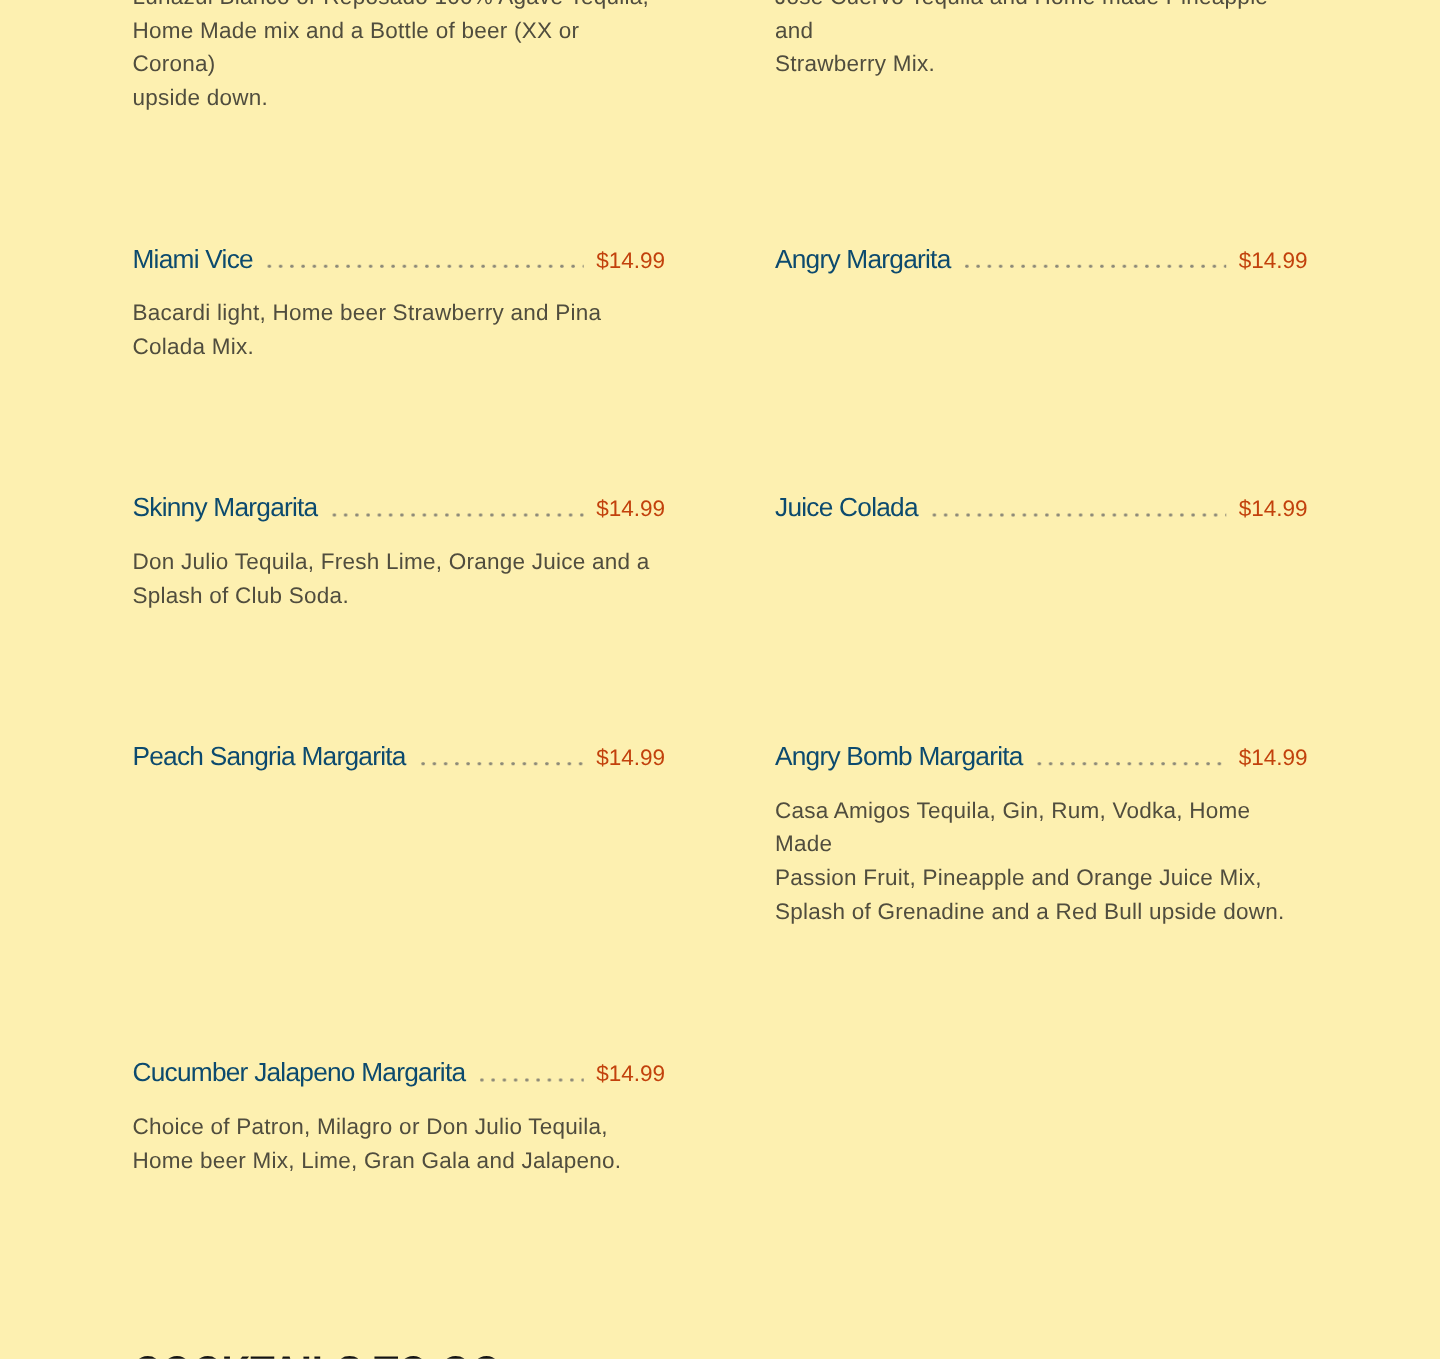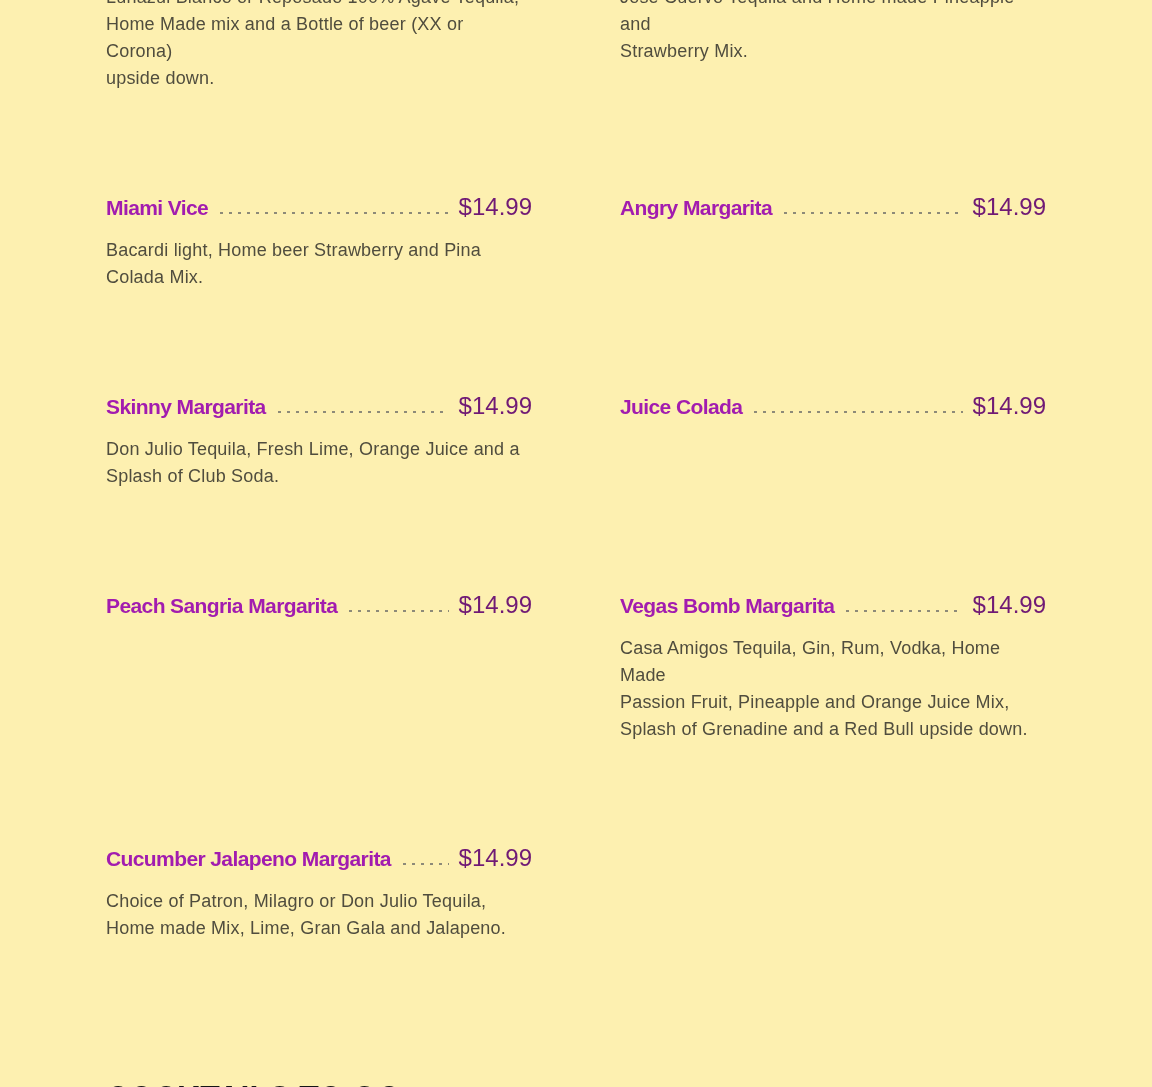--- a/index.html
+++ b/index.html
@@ -28,40 +28,40 @@
   .menu-item {
     margin-bottom: 77px;
   }
   .item-head {
     display: flex;
     align-items: baseline;
   }
   .item-name {
     font-size: 21px;
     line-height: 26px;
-    font-weight: 700;
+    font-weight: 400;
     letter-spacing: -0.6px;
-    color: #a21caf;
+    color: #0c4a6e;
     white-space: nowrap;
     margin-top: 26px;
   }
   .leader {
     flex: 1;
     align-self: flex-end;
     height: 4px;
     margin: 0 10px 6px 9px;
     background-image: radial-gradient(circle, #8d8a78 1.2px, rgba(141,138,120,0) 1.5px);
     background-size: 9px 4px;
     background-repeat: repeat-x;
     background-position: left bottom;
     min-width: 40px;
   }
   .item-price {
-    font-size: 24px;
-    color: #701a75;
+    font-size: 18px;
+    color: #c2410c;
     white-space: nowrap;
   }
   .item-desc {
     margin: 16px 0 0 0;
     font-size: 18px;
     line-height: 27px;
     color: #504d3e;
     letter-spacing: 0.2px;
     white-space: pre-line;
   }
@@ -143,37 +143,37 @@
     <div class="menu-item">
       <div class="item-head">
         <span class="item-name">Peach Sangria Margarita</span>
         <span class="leader"></span>
         <span class="item-price">$14.99</span>
       </div>
     </div>
 
     <div class="menu-item">
       <div class="item-head">
-        <span class="item-name">Vegas Bomb Margarita</span>
+        <span class="item-name">Angry Bomb Margarita</span>
         <span class="leader"></span>
         <span class="item-price">$14.99</span>
       </div>
       <p class="item-desc">Casa Amigos Tequila, Gin, Rum, Vodka, Home Made
 Passion Fruit, Pineapple and Orange Juice Mix,
 Splash of Grenadine and a Red Bull upside down.</p>
     </div>
 
     <div class="menu-item">
       <div class="item-head">
         <span class="item-name">Cucumber Jalapeno Margarita</span>
         <span class="leader"></span>
         <span class="item-price">$14.99</span>
       </div>
       <p class="item-desc">Choice of Patron, Milagro or Don Julio Tequila,
-Home made Mix, Lime, Gran Gala and Jalapeno.</p>
+Home beer Mix, Lime, Gran Gala and Jalapeno.</p>
     </div>
 
     <div class="menu-item empty-cell"></div>
 
   </div>
 
   <h2 class="section-heading">COCKTAILS TO GO</h2>
   <hr class="rule">
 
 </div>

